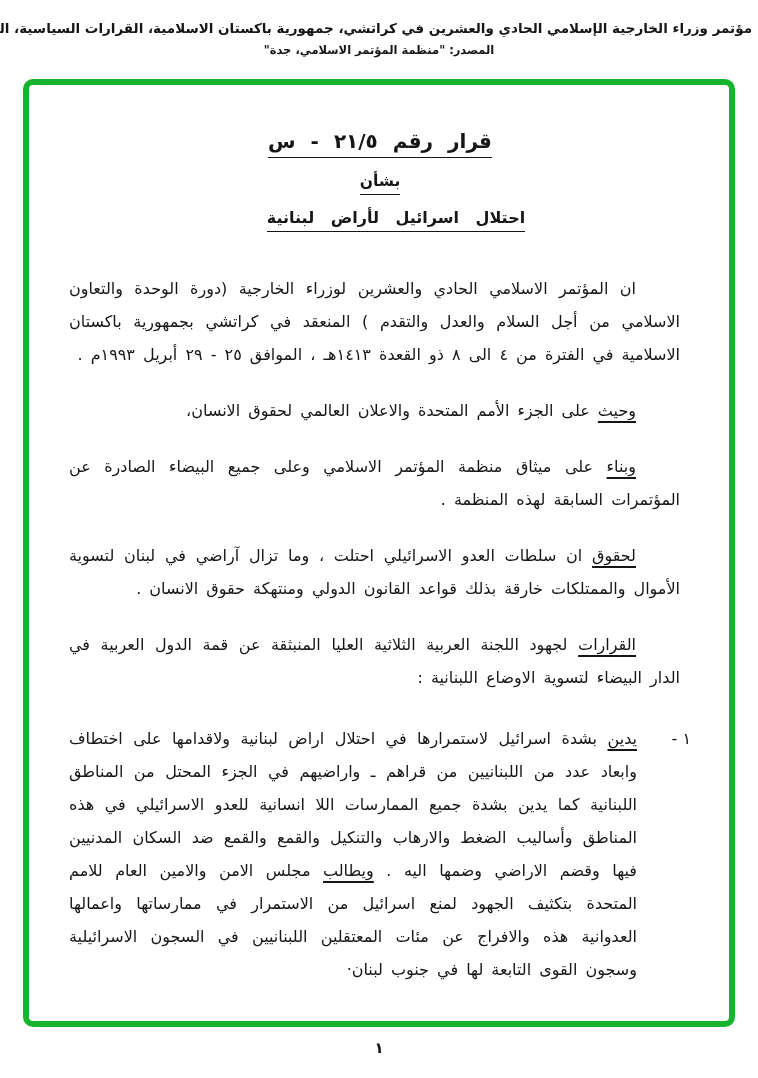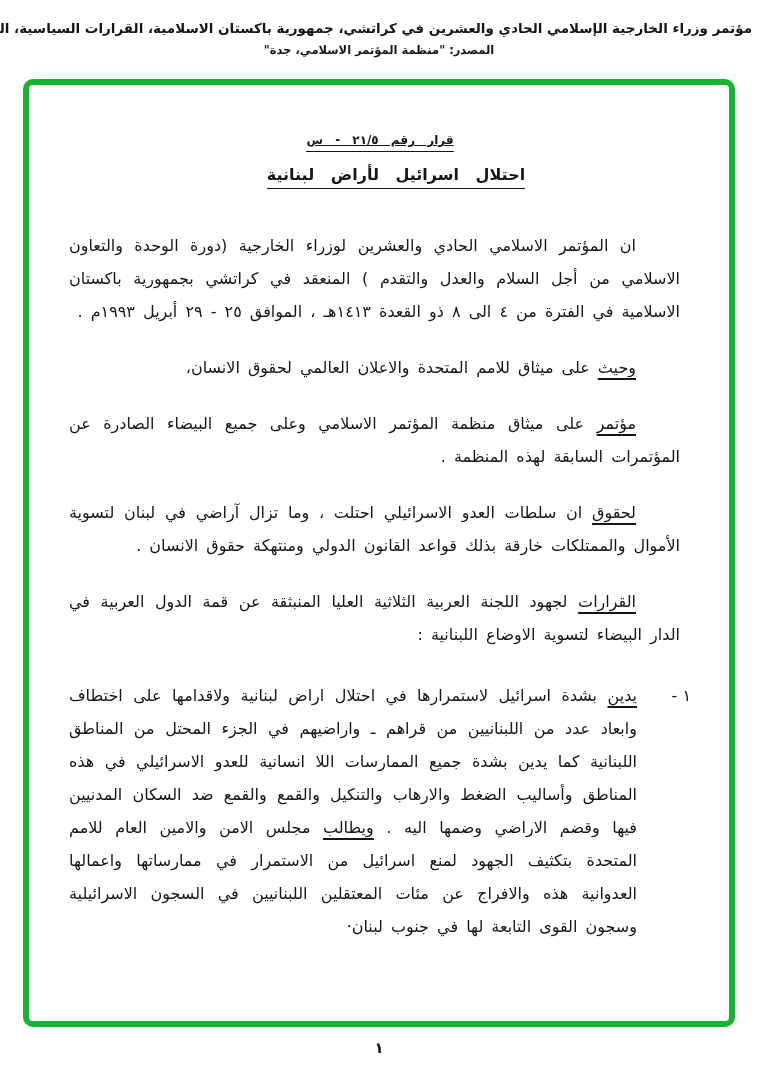--- a/index.html
+++ b/index.html
@@ -33,21 +33,21 @@
   }
 
   
   .title-block { text-align: center; margin-bottom: 40px; }
   .title-line { margin-bottom: 13px; }
   .u-inline {
     display: inline-block;
     border-bottom: 1.6px solid #161616;
     padding-bottom: 4px;
   }
-  .t1 { font-size: 12px; font-weight: 600; word-spacing: 8px; letter-spacing: 0.5px; text-decoration: underline; }
+  .t1 { font-size: 20px; font-weight: 600; word-spacing: 8px; letter-spacing: 0.5px; }
   .t2 { font-size: 15.5px; font-weight: 600; word-spacing: 3px; }
   .t3 { font-size: 16px; font-weight: 600; word-spacing: 11px; letter-spacing: 1px; margin-left: 32px; }
 
   
   .para {
     font-size: 16px;
     line-height: 33px;
     text-align: justify;
     word-spacing: 3px;
     margin: 0 11px 23px 0;
@@ -86,34 +86,37 @@
     <div class="line2">المصدر:  "منظمة المؤتمر الاسلامي، جدة"</div>
   </div>
 
   <div class="frame">
 
     <div class="title-block">
       <div class="title-line">
         <span class="u-inline t1">قرار رقم ٢١/٥ - س</span>
       </div>
       <div class="title-line">
+        <span class="u-inline t2">بشأن</span>
+      </div>
+      <div class="title-line">
         <span class="u-inline t3">احتلال اسرائيل لأراض لبنانية</span>
       </div>
     </div>
 
     <p class="para indent">
       <span>ان المؤتمر الاسلامي الحادي والعشرين لوزراء الخارجية (دورة الوحدة والتعاون الاسلامي من أجل السلام والعدل والتقدم ) المنعقد في كراتشي بجمهورية باكستان الاسلامية في الفترة من ٤ الى ٨ ذو القعدة ١٤١٣هـ ، الموافق ٢٥ - ٢٩ أبريل ١٩٩٣م .</span>
     </p>
 
     <p class="para indent">
-      <span class="u">وحيث</span><span> على ميثاق للامم المتحدة والاعلان العالمي لحقوق الانسان،</span>
+      <span class="u">وحيث</span><span> على الجزء الأمم المتحدة والاعلان العالمي لحقوق الانسان،</span>
     </p>
 
     <p class="para indent">
-      <span class="u">مؤتمر</span><span> على ميثاق منظمة المؤتمر الاسلامي وعلى جميع البيضاء الصادرة عن المؤتمرات السابقة لهذه المنظمة .</span>
+      <span class="u">وبناء</span><span> على ميثاق منظمة المؤتمر الاسلامي وعلى جميع البيضاء الصادرة عن المؤتمرات السابقة لهذه المنظمة .</span>
     </p>
 
     <p class="para indent">
       <span class="u">لحقوق</span><span> ان سلطات العدو الاسرائيلي احتلت ، وما تزال آراضي في لبنان لتسوية الأموال والممتلكات خارقة بذلك قواعد القانون الدولي ومنتهكة حقوق الانسان .</span>
     </p>
 
     <p class="para indent">
       <span class="u">القرارات</span><span> لجهود اللجنة العربية الثلاثية العليا المنبثقة عن قمة الدول العربية في الدار البيضاء لتسوية الاوضاع اللبنانية :</span>
     </p>
 

